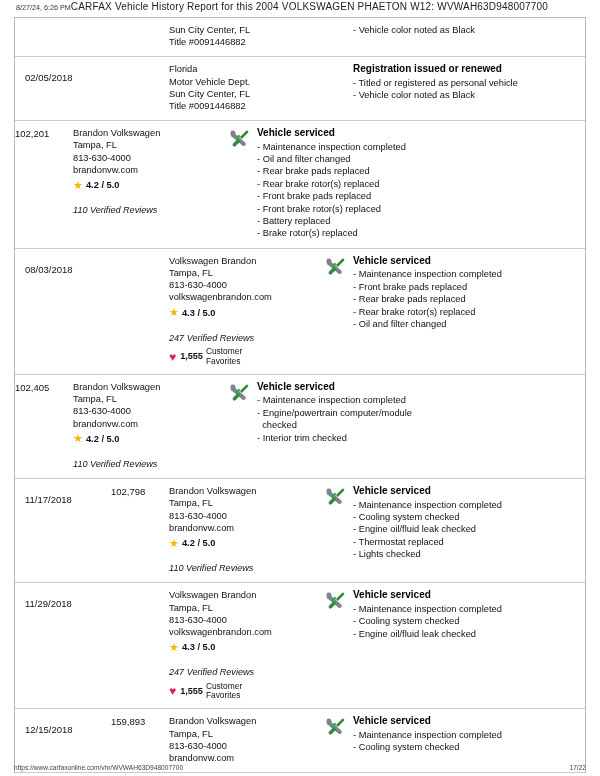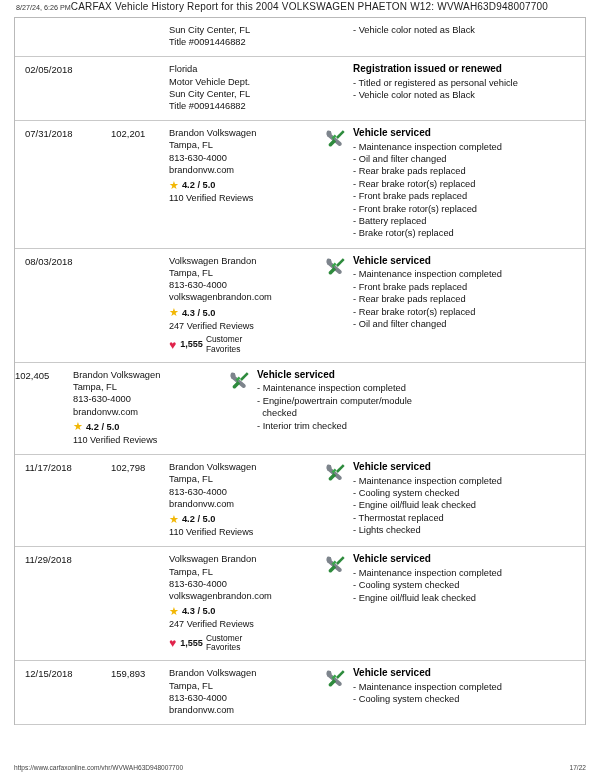--- a/index.html
+++ b/index.html
@@ -68,20 +68,21 @@
     min-height: 10px;
   }
   .row.first { border-top: none; }
   .col-date {
     width: 96px;
     padding-left: 10px;
     box-sizing: border-box;
     font-size: 9.5px;
     color: #111;
     padding-top: 1px;
+    margin-top: 8px;
   }
   .col-odo {
     width: 58px;
     font-size: 9.5px;
     color: #111;
     padding-top: 1px;
     text-align: left;
   }
   .col-source {
     width: 150px;
@@ -122,21 +123,22 @@
   .star {
     color: #f2b705;
     font-size: 11px;
     margin-right: 3px;
     line-height: 1;
   }
   .rating-val { font-weight: bold; color: #111; }
   .reviews {
     font-size: 9.1px;
     color: #111;
-    margin-top: 1px;
+    margin-top: 13px;
+    font-style: italic;
   }
   .favorites {
     display: flex;
     align-items: center;
     margin-top: 3px;
     font-size: 9.1px;
   }
   .heart {
     color: #e0234b;
     font-size: 12px;
@@ -189,21 +191,20 @@
           <span class="src-line">Title #0091446882</span>
         </div>
         <div class="col-icon"></div>
         <div class="col-detail">
           <div class="detail-title">Registration issued or renewed</div>
           <div class="detail-item">- Titled or registered as personal vehicle</div>
           <div class="detail-item">- Vehicle color noted as Black</div>
         </div>
       </div>
       <div class="row">
-        <div class="col-date">07/31/2018</div>
         <div class="col-odo">102,201</div>
         <div class="col-source">
           <span class="src-line">Brandon Volkswagen</span>
           <span class="src-line">Tampa, FL</span>
           <span class="src-line">813-630-4000</span>
           <span class="src-line src-link">brandonvw.com</span>
           <div class="rating">
             <span class="star">★</span>
             <span class="rating-val">4.2 / 5.0</span>
           </div>

